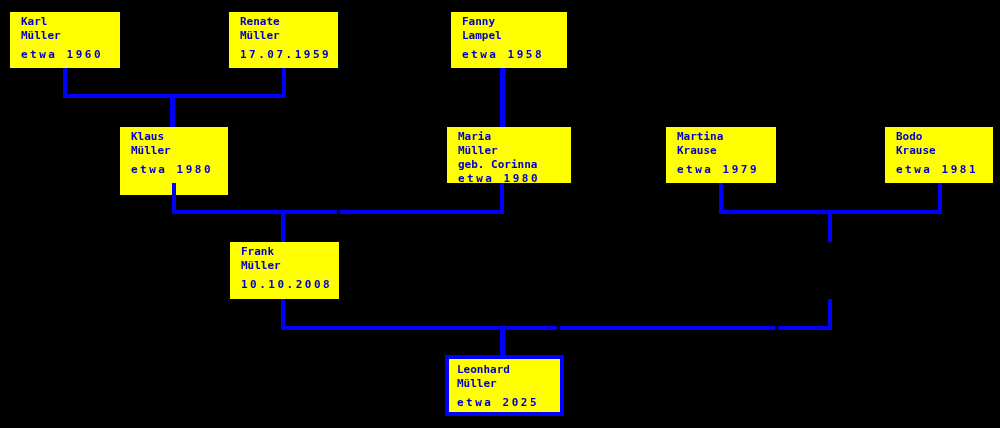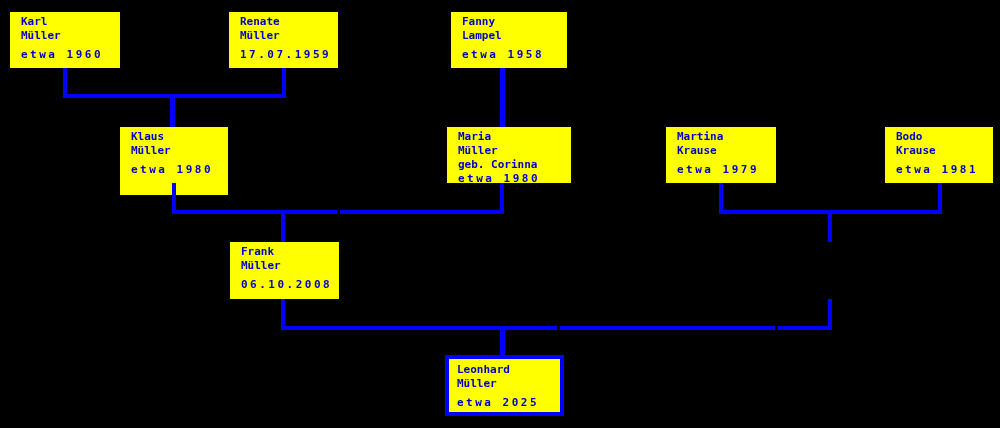--- a/index.html
+++ b/index.html
@@ -92,21 +92,21 @@
     <div class="pline">Bodo</div>
     <div class="pline">Krause</div>
     <div class="pline blank"></div>
     <div class="pline dateline">etwa 1981</div>
   </div>
 
   <div class="person" style="left:230px;top:242px;width:109px;height:57px">
     <div class="pline">Frank</div>
     <div class="pline">Müller</div>
     <div class="pline blank"></div>
-    <div class="pline dateline">06.10.2008</div>
+    <div class="pline dateline">10.10.2008</div>
   </div>
 
 
   <div class="person selected" style="left:445px;top:355px;width:119px;height:61px">
     <div class="pline">Leonhard</div>
     <div class="pline">Müller</div>
     <div class="pline blank"></div>
     <div class="pline dateline">etwa 2025</div>
   </div>
 

